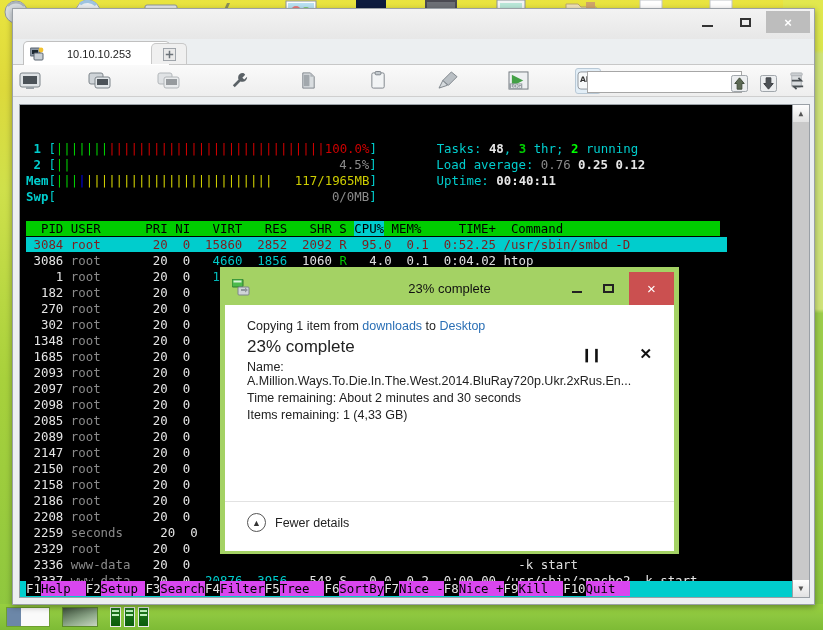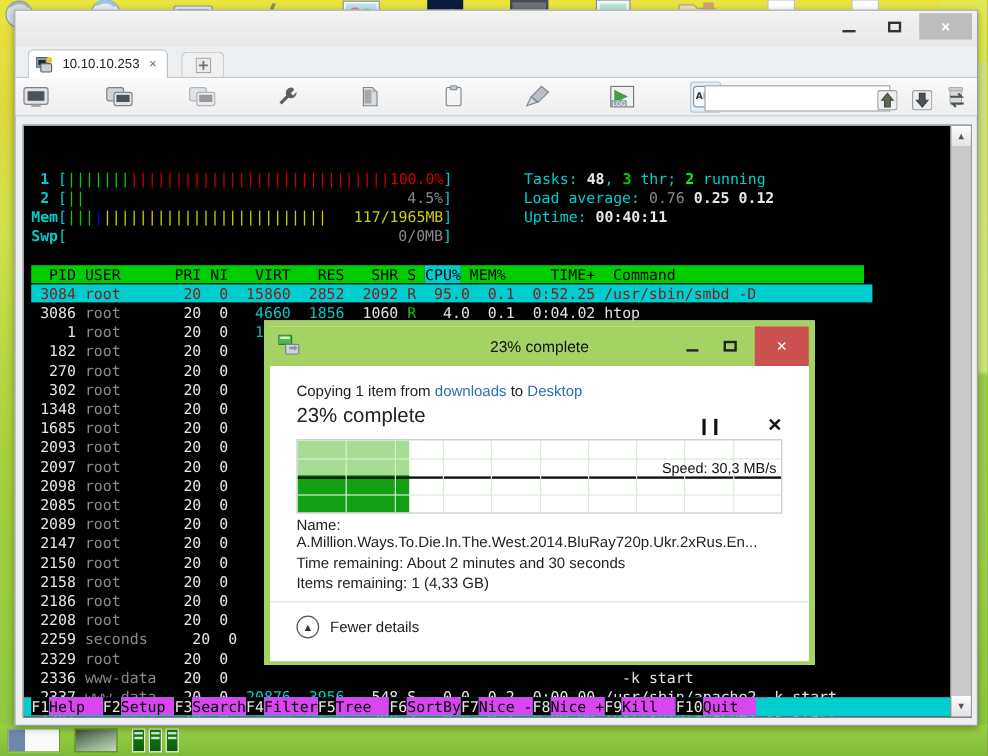--- a/index.html
+++ b/index.html
@@ -73,21 +73,21 @@
   .glyph-min { width: 11px; height: 2px; background: #333; margin-top: 7px; }
   .glyph-max { width: 11px; height: 9px; border: 2px solid #333; }
   .glyph-x { color: #fff; font-size: 13px; line-height: 13px; font-weight: bold; }
 
   
   #tabstrip { height: 26px; position: relative; background: #eceff1;
               border-bottom: 1px solid #c7c7c7; }
   #tab-active {
     position: absolute; left: 10px; top: 2px; height: 25px; padding: 0 8px 0 6px;
     background: #fff; border: 1px solid #c0c0c0; border-bottom: 1px solid #fff;
-    border-radius: 5px 5px 0 0; display: flex; align-items: center; gap: 8px;
+    border-radius: 5px 5px 0 0; display: flex; align-items: center; gap: 23px;
   }
   #tab-active .tab-label { font-size: 11px; color: #222; }
   #tab-close { font-size: 11px; color: #666; }
   #tab-new {
     position: absolute; left: 138px; top: 4px; width: 36px; height: 21px;
     background: #f0f0f0; border: 1px solid #c8c8c8; border-bottom: none;
     border-radius: 5px 5px 0 0; display: flex; align-items: center; justify-content: center;
   }
   .tab-ico { width: 14px; height: 14px; position: relative; }
 
@@ -500,37 +500,20 @@
     </div>
 
     <div id="dlg-body">
       <div class="dlg-line1">
         <span>Copying 1 item from </span><span class="dlg-link">downloads</span><span> to </span><span class="dlg-link">Desktop</span>
       </div>
       <div class="dlg-pct">23% complete</div>
       <div id="dlg-pause">❙❙</div>
       <div id="dlg-cancel">✕</div>
 
-      <div id="graph">
-        <div id="graph-upper" style="width: 23%;"></div>
-        <div id="graph-lower" style="width: 23%;"></div>
-        <div class="grid-h" style="top:15px"></div>
-        <div class="grid-h" style="top:45px"></div>
-        <div id="graph-mid"></div>
-        <div class="grid-v" style="left:10%"></div>
-        <div class="grid-v" style="left:20%"></div>
-        <div class="grid-v" style="left:30%"></div>
-        <div class="grid-v" style="left:40%"></div>
-        <div class="grid-v" style="left:50%"></div>
-        <div class="grid-v" style="left:60%"></div>
-        <div class="grid-v" style="left:70%"></div>
-        <div class="grid-v" style="left:80%"></div>
-        <div class="grid-v" style="left:90%"></div>
-        <div id="graph-speed">Speed: 30,3 MB/s</div>
-      </div>
 
       <div class="dlg-detail">
         <span>Name:</span>
         <span>A.Million.Ways.To.Die.In.The.West.2014.BluRay720p.Ukr.2xRus.En...</span>
       </div>
       <div class="dlg-detail">
         <span>Time remaining:</span>
         <span>About 2 minutes and 30 seconds</span>
       </div>
       <div class="dlg-detail">

